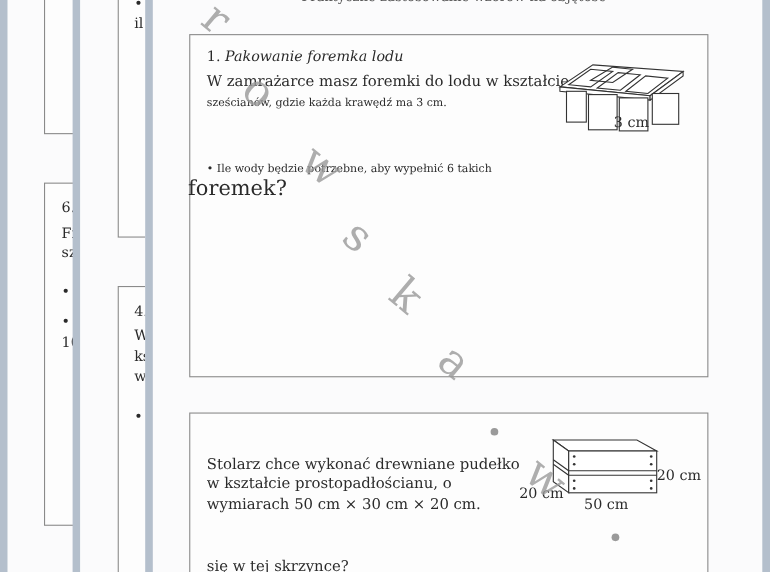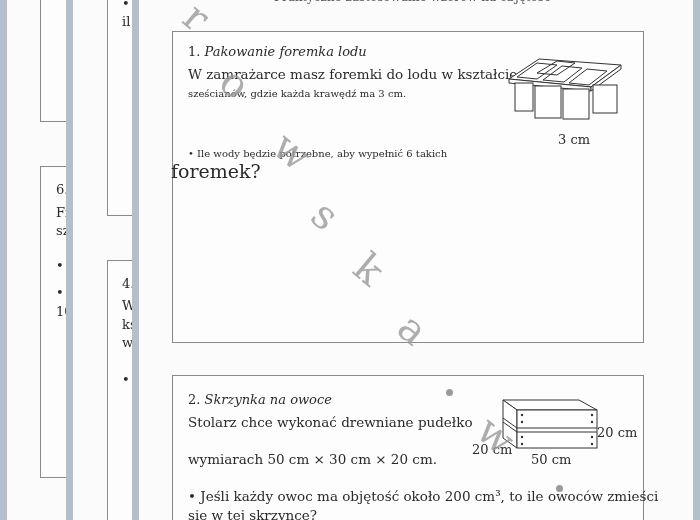--- a/index.html
+++ b/index.html
@@ -61,30 +61,26 @@
     <polygon points="10,22 30,8 50,10 30,24"></polygon>
       <polygon points="36,25 55,11 75,13 57,27"></polygon>
       <polygon points="62,28 80,14 100,16 82,30"></polygon>
     <polygon points="30,18 50,6 68,8 50,20" fill="none"></polygon>
     <rect x="8" y="28" width="18" height="28"></rect>
       <rect x="28" y="31" width="26" height="32"></rect>
       <rect x="56" y="34" width="26" height="30"></rect>
     <rect x="86" y="30" width="24" height="28"></rect>
       <rect x="84" y="34" width="0" height="0"></rect>
   </svg>
-  <div class="t" style="left:419px;top:130px;">3 cm</div>
+  <div class="t" style="left:419px;top:102px;">3 cm</div>
 
   <div class="box" style="left:33px;top:375px;width:470px;height:160px;"></div>
-  <div class="t" style="left:49px;top:390px;">
-    <span>2.</span>
-    <span class="it">Skrzynka na owoce</span>
-  </div>
   <div class="t" style="left:49px;top:413px;font-size:13.5px;">Stolarz chce wykonać drewniane pudełko</div>
+  <div class="t" style="left:49px;top:431px;font-size:13.5px;">w kształcie prostopadłościanu, o</div>
   <div class="t" style="left:49px;top:450px;font-size:13.5px;">wymiarach 50 cm × 30 cm × 20 cm.</div>
-  <div class="t" style="left:49px;top:487px;font-size:13.5px;">• Jeśli każdy owoc ma objętość około 200 cm³, to ile owoców zmieści</div>
   <div class="t" style="left:49px;top:506px;font-size:13.5px;">się w tej skrzynce?</div>
 
   <svg style="position:absolute;left:362px;top:398px;" width="100" height="52" viewBox="0 0 100 52" fill="#fff" stroke="#333" stroke-width="1">
     <polygon points="2,2 78,2 96,12 16,12"></polygon>
     <polygon points="2,2 16,12 16,50 2,40"></polygon>
     <rect x="16" y="12" width="80" height="38"></rect>
     <line x1="16" y1="30" x2="96" y2="30"></line>
       <line x1="16" y1="34" x2="96" y2="34"></line>
     <line x1="2" y1="20" x2="16" y2="30"></line>
       <line x1="2" y1="24" x2="16" y2="34"></line>

